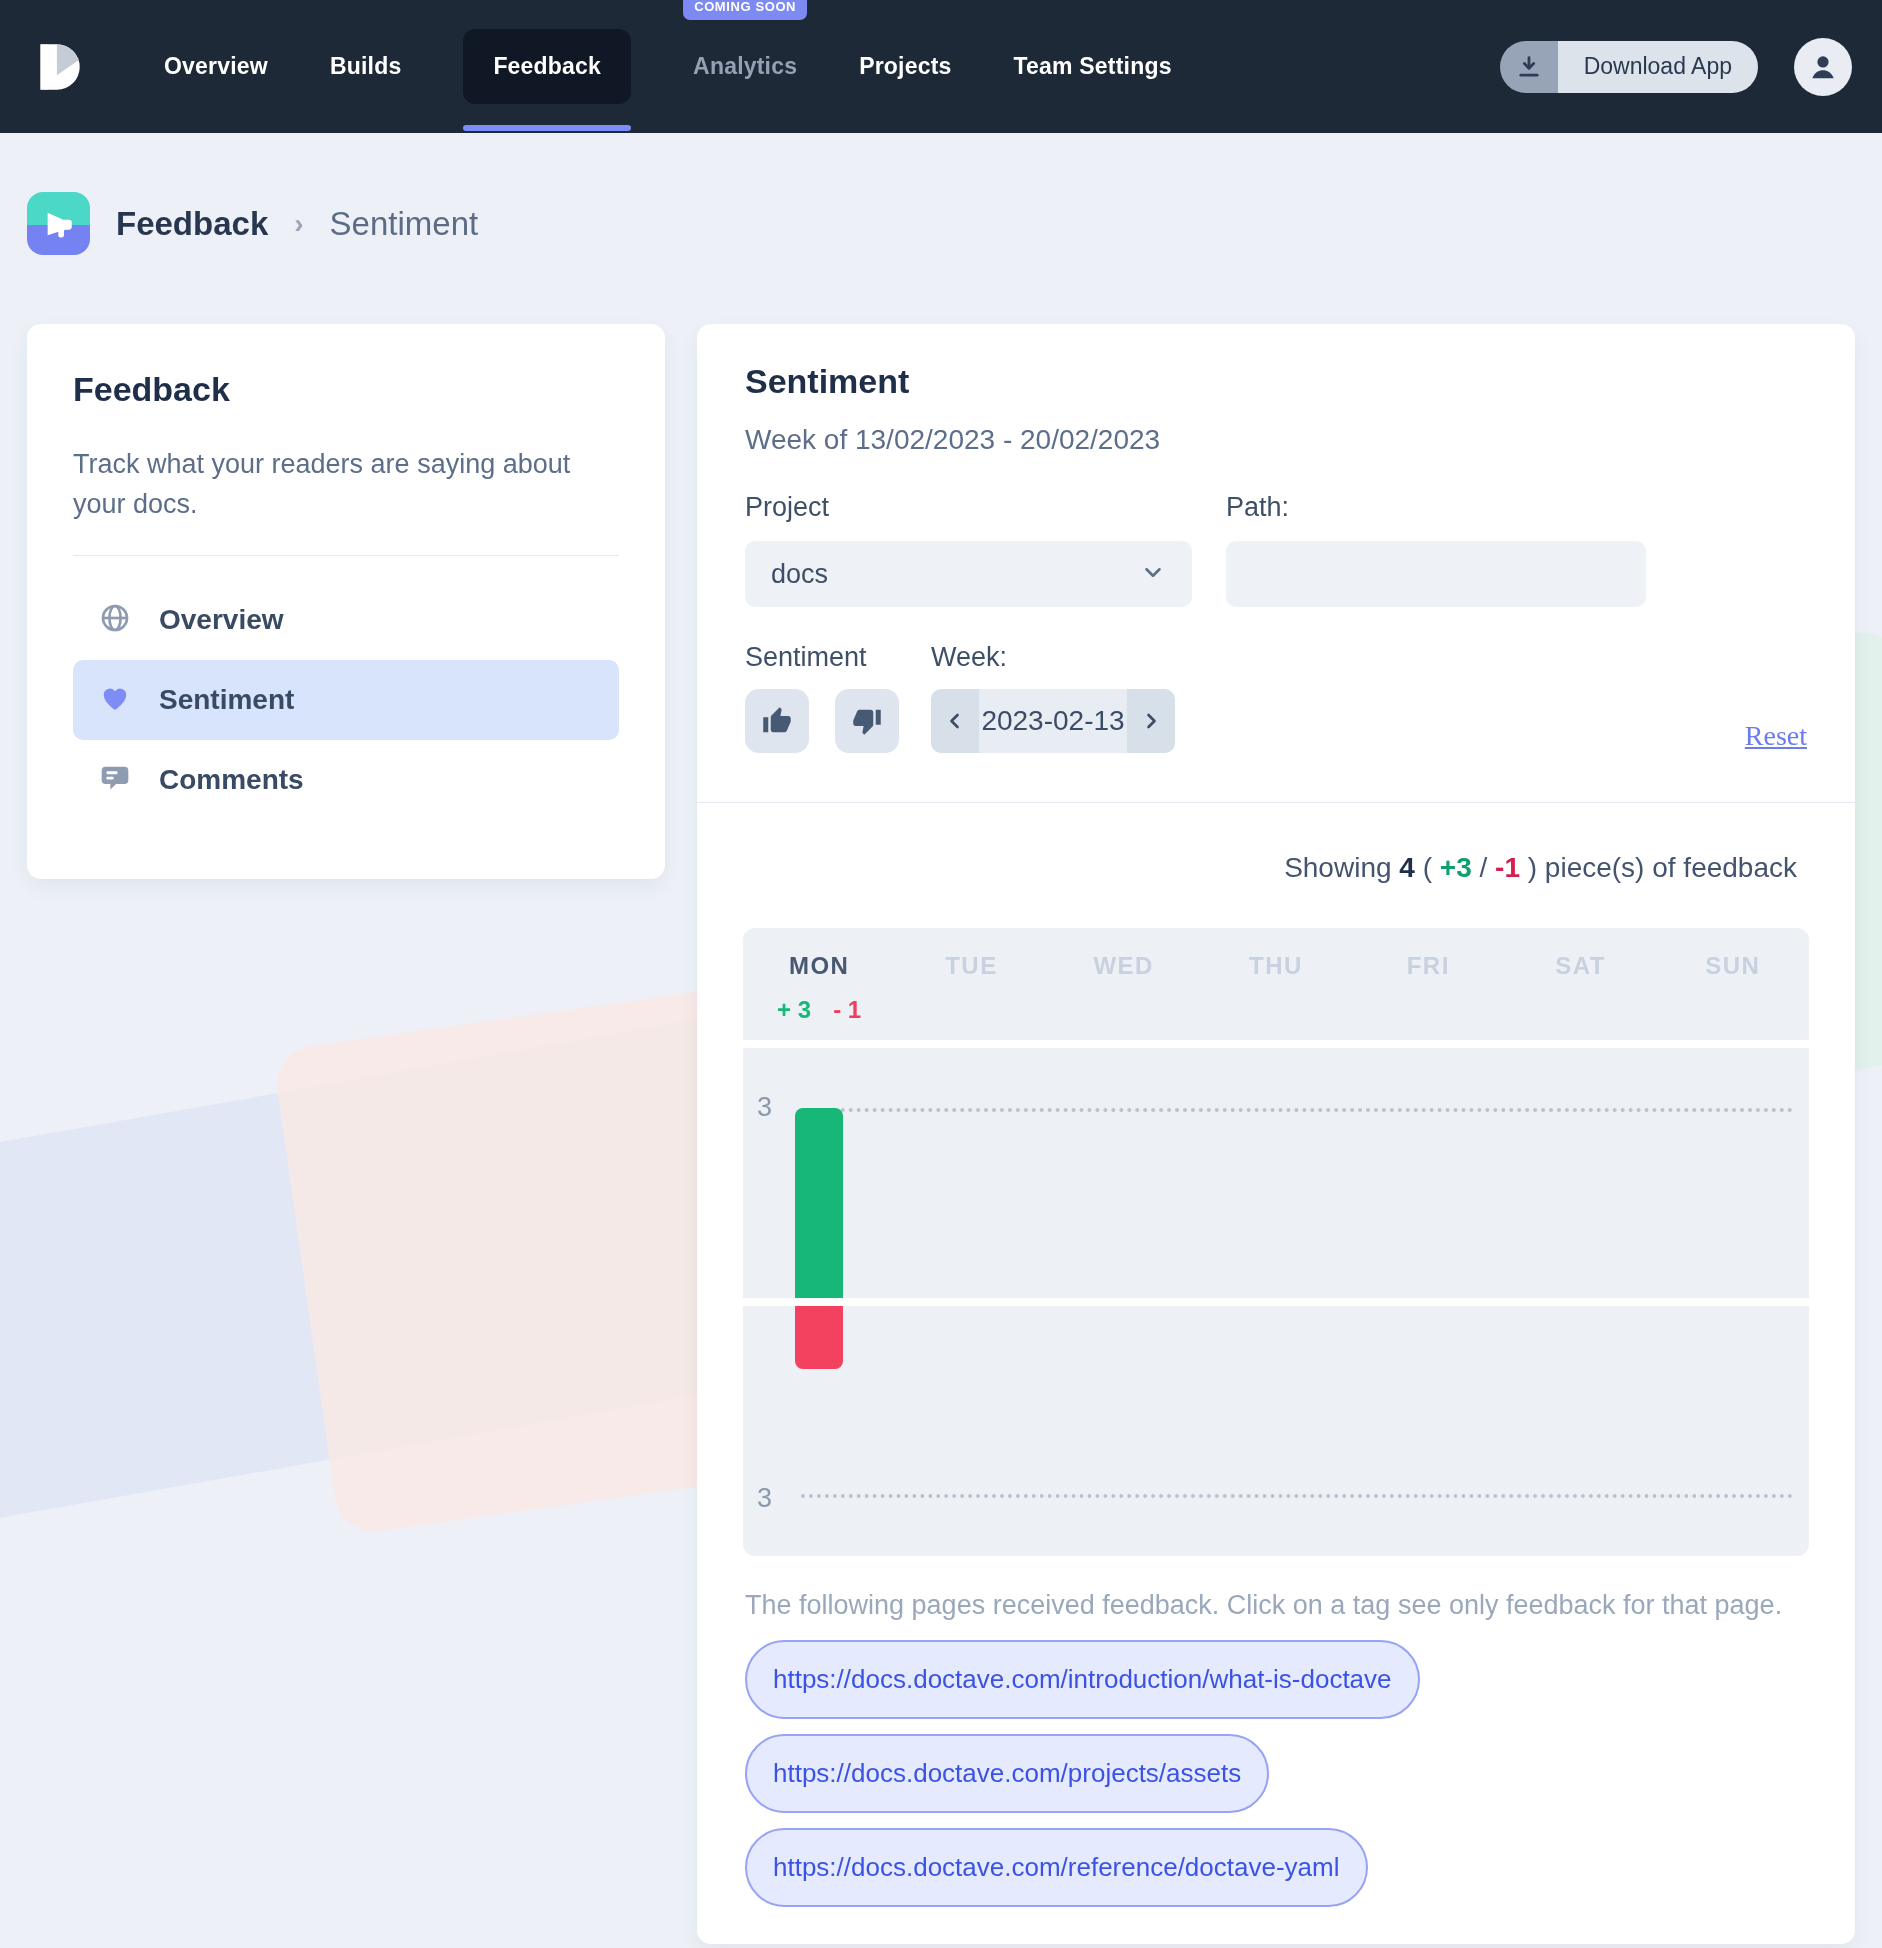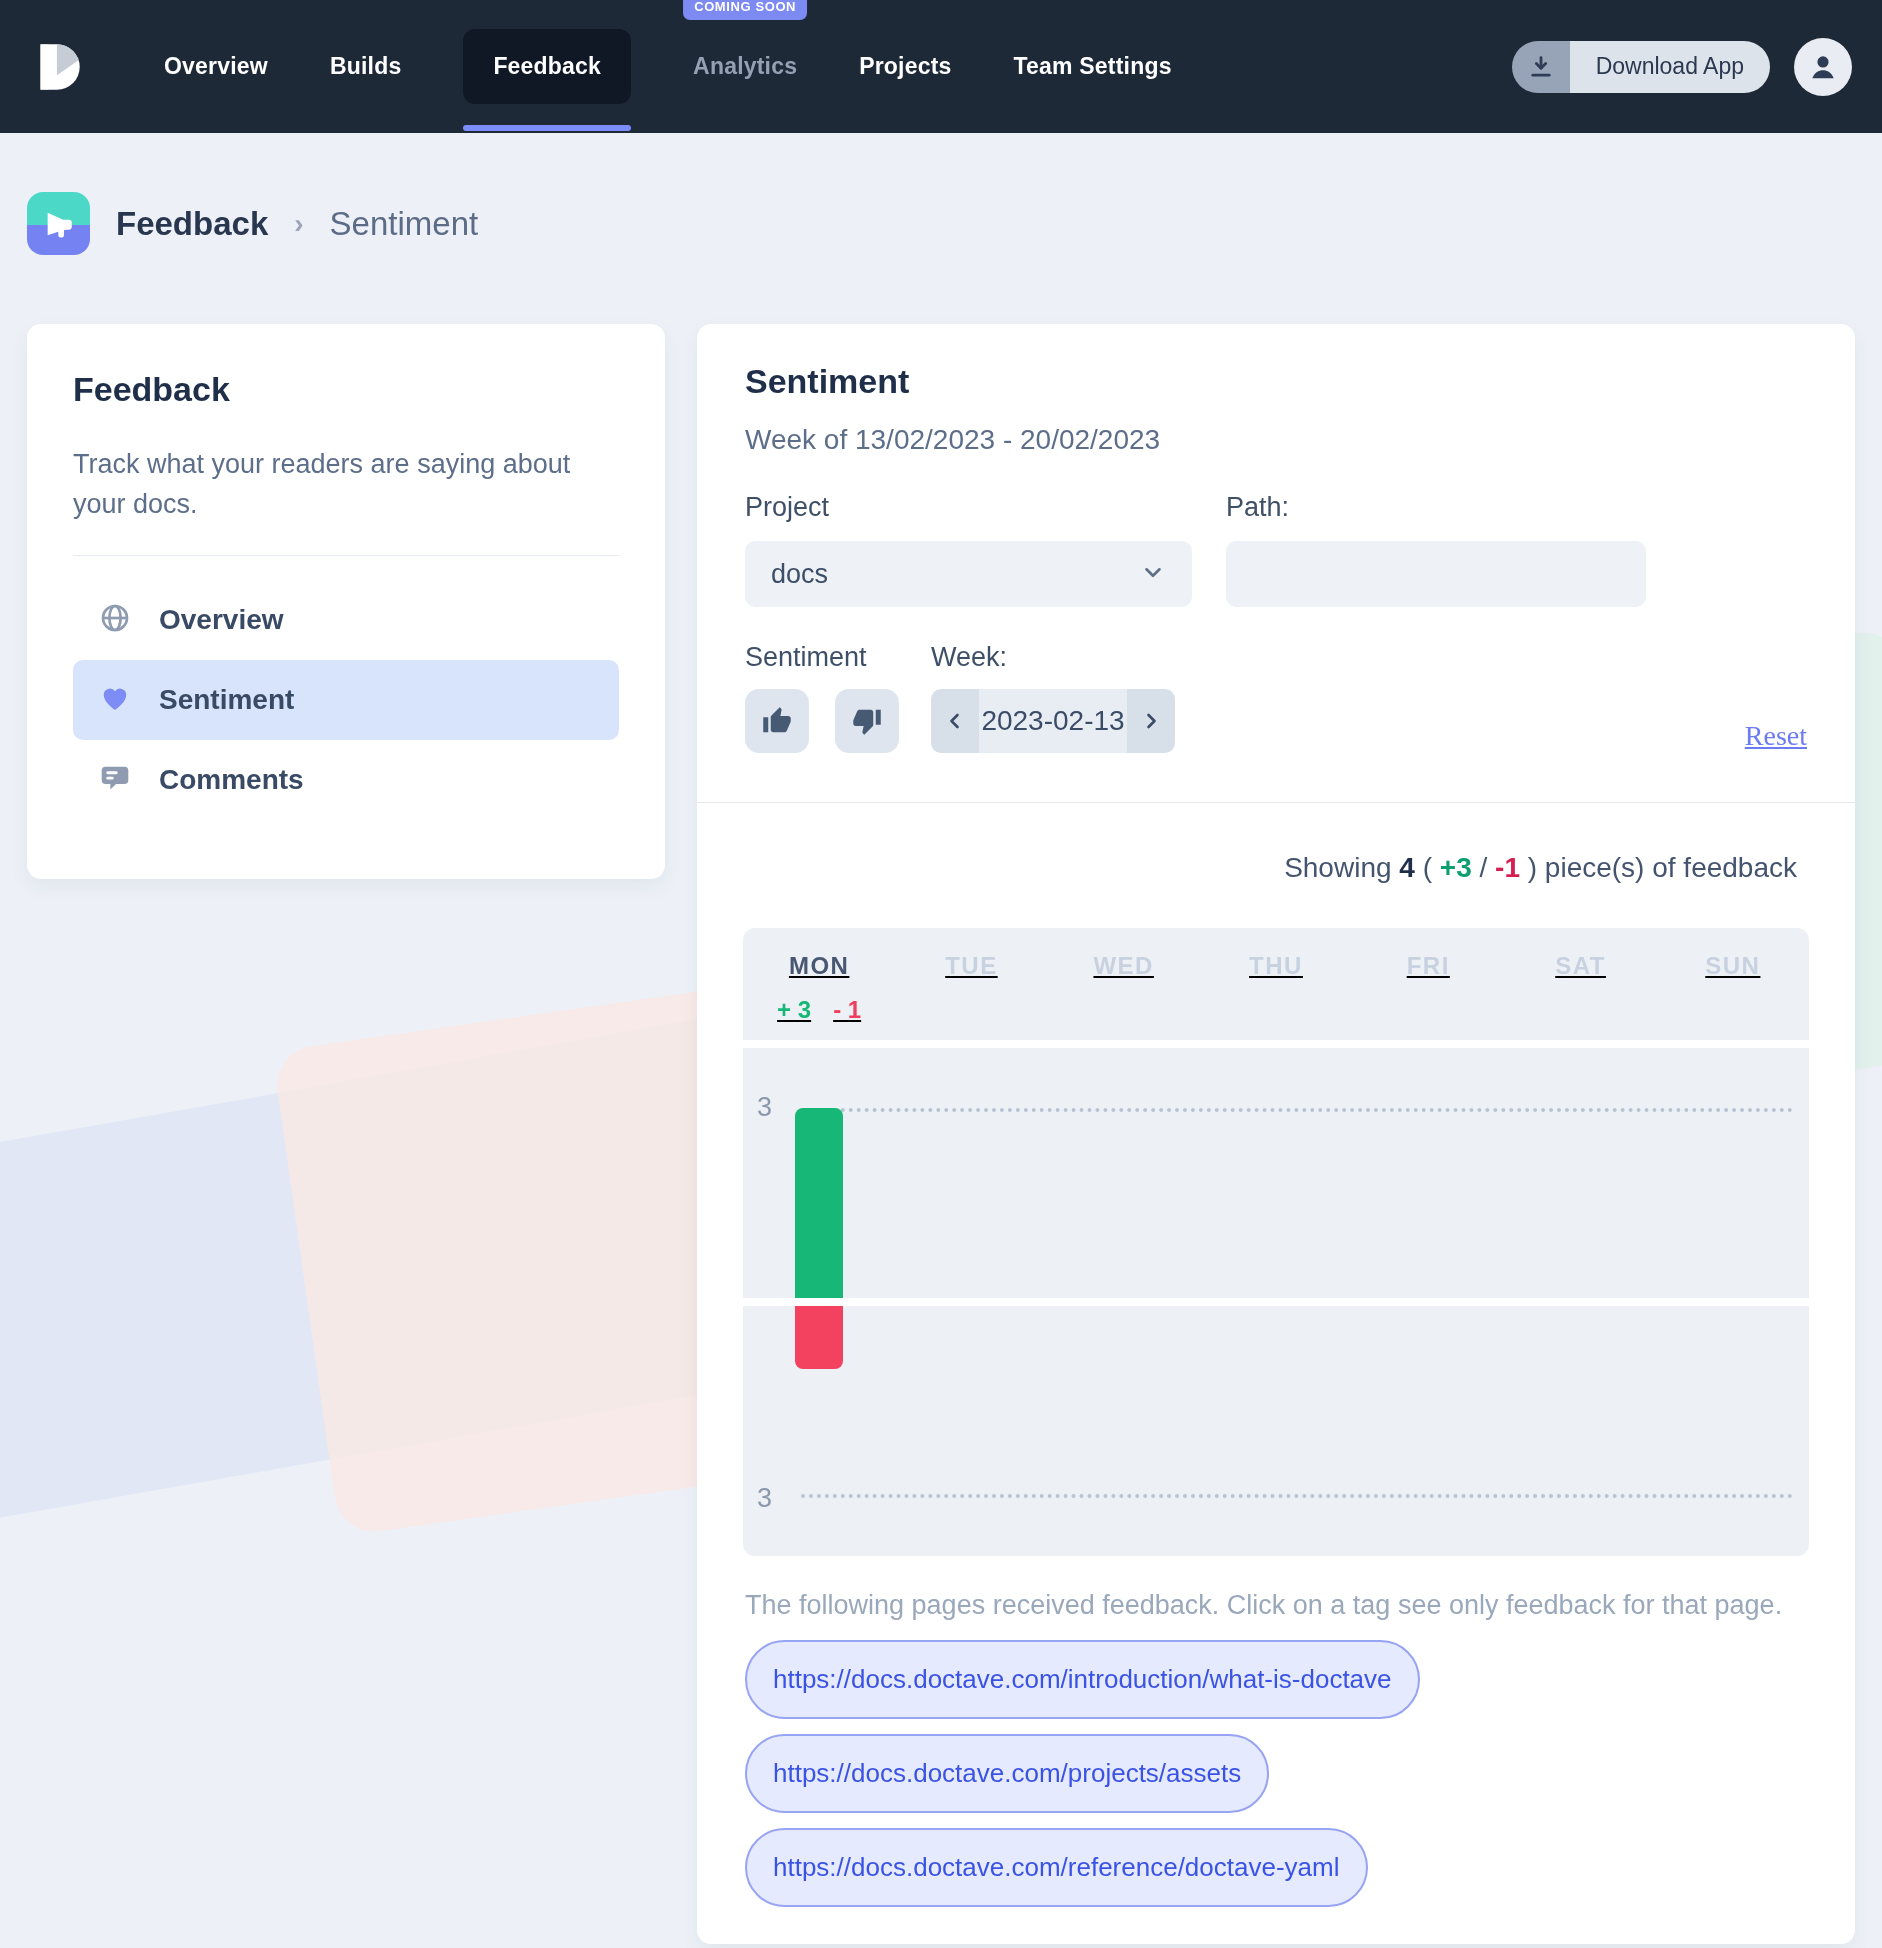--- a/index.html
+++ b/index.html
@@ -24,21 +24,21 @@
   .nav-links { display:flex; align-items:center; gap:62px; }
   .nav-link { color:#ffffff; font-size:23px; font-weight:700; letter-spacing:.2px; cursor:pointer; position:relative; }
   .nav-link.muted { color:#94a0b4; }
   .nav-link.active { background:#101826; padding:24px 30px; border-radius:12px; }
   .nav-link.active::after { content:""; position:absolute; left:0; right:0; bottom:-27px; height:6px; border-radius:3px; background:#7c8cf8; }
   .soon-badge {
     position:absolute; top:-60px; left:50%; transform:translateX(-50%);
     background:#7d8af2; color:#fff; font-size:13px; font-weight:700; letter-spacing:.6px;
     padding:6px 11px; border-radius:7px; white-space:nowrap;
   }
-  .nav-right { margin-left:auto; display:flex; align-items:center; gap:24px; }
+  .nav-right { margin-left:auto; display:flex; align-items:center; gap:36px; }
   .download-btn { display:flex; height:52px; border-radius:26px; overflow:hidden; cursor:pointer; }
   .download-btn .dl-ico { width:58px; background:#97a4b8; display:flex; align-items:center; justify-content:center; }
   .download-btn .dl-label { background:#dde3eb; color:#2b3950; font-size:23px; font-weight:500; display:flex; align-items:center; padding:0 26px; }
   .avatar { width:58px; height:58px; border-radius:50%; background:#e9edf3; display:flex; align-items:center; justify-content:center; cursor:pointer; }
 
   
   .breadcrumb { position:absolute; left:27px; top:192px; display:flex; align-items:center; gap:26px; z-index:2; }
   .crumb-icon { width:63px; height:63px; border-radius:16px; overflow:hidden; position:relative; background:linear-gradient(180deg,#4cd8c6 0 52%,#7583f2 52% 100%); display:flex; align-items:center; justify-content:center; }
   .crumb-section { font-size:33px; font-weight:700; color:#28374f; }
   .crumb-sep { font-size:28px; color:#9aa6b8; font-weight:700; }
@@ -75,21 +75,21 @@
   .step-next { border-radius:0 10px 10px 0; }
   .step-val { width:148px; background:#e8edf4; display:flex; align-items:center; justify-content:center; font-size:28px; color:#3b4c66; cursor:pointer; }
   .reset-link { position:absolute; right:48px; top:396px; font-size:28px; color:#6b7bf1; text-decoration:underline; cursor:pointer;font-family:Liberation Serif, serif; }
   .panel-divider { position:absolute; left:0; right:0; top:478px; border:none; border-top:1px solid #e6eaf0; }
   .summary { position:absolute; right:58px; top:528px; font-size:28px; color:#44546e; }
   .summary b { color:#1f2e49; font-weight:700; }
   .sum-pos { color:#0e9f6e; font-weight:700; }
   .sum-neg { color:#d61f51; font-weight:700; }
 
   
-  .chart { position:absolute; left:46px; top:604px; width:1066px;text-decoration:underline; }
+  .chart { position:absolute; left:46px; top:604px; width:1066px; }
   .chart-header { background:#edf1f6; border-radius:12px 12px 0 0; height:112px; padding-top:24px; }
   .day-row { display:grid; grid-template-columns:repeat(7,1fr); }
   .day-cell { text-align:center; font-size:24px; font-weight:700; letter-spacing:1.5px; color:#c8d1df; }
   .day-cell.active { color:#495872; }
   .ann-row { display:grid; grid-template-columns:repeat(7,1fr); margin-top:16px; }
   .ann-cell { display:flex; justify-content:center; gap:22px; font-size:24px; font-weight:700; }
   .ann-pos { color:#17b877; }
   .ann-neg { color:#ef3e5e; }
   .chart-gap { height:8px; }
   .chart-half { position:relative; height:250px; background:#edf1f6; }

